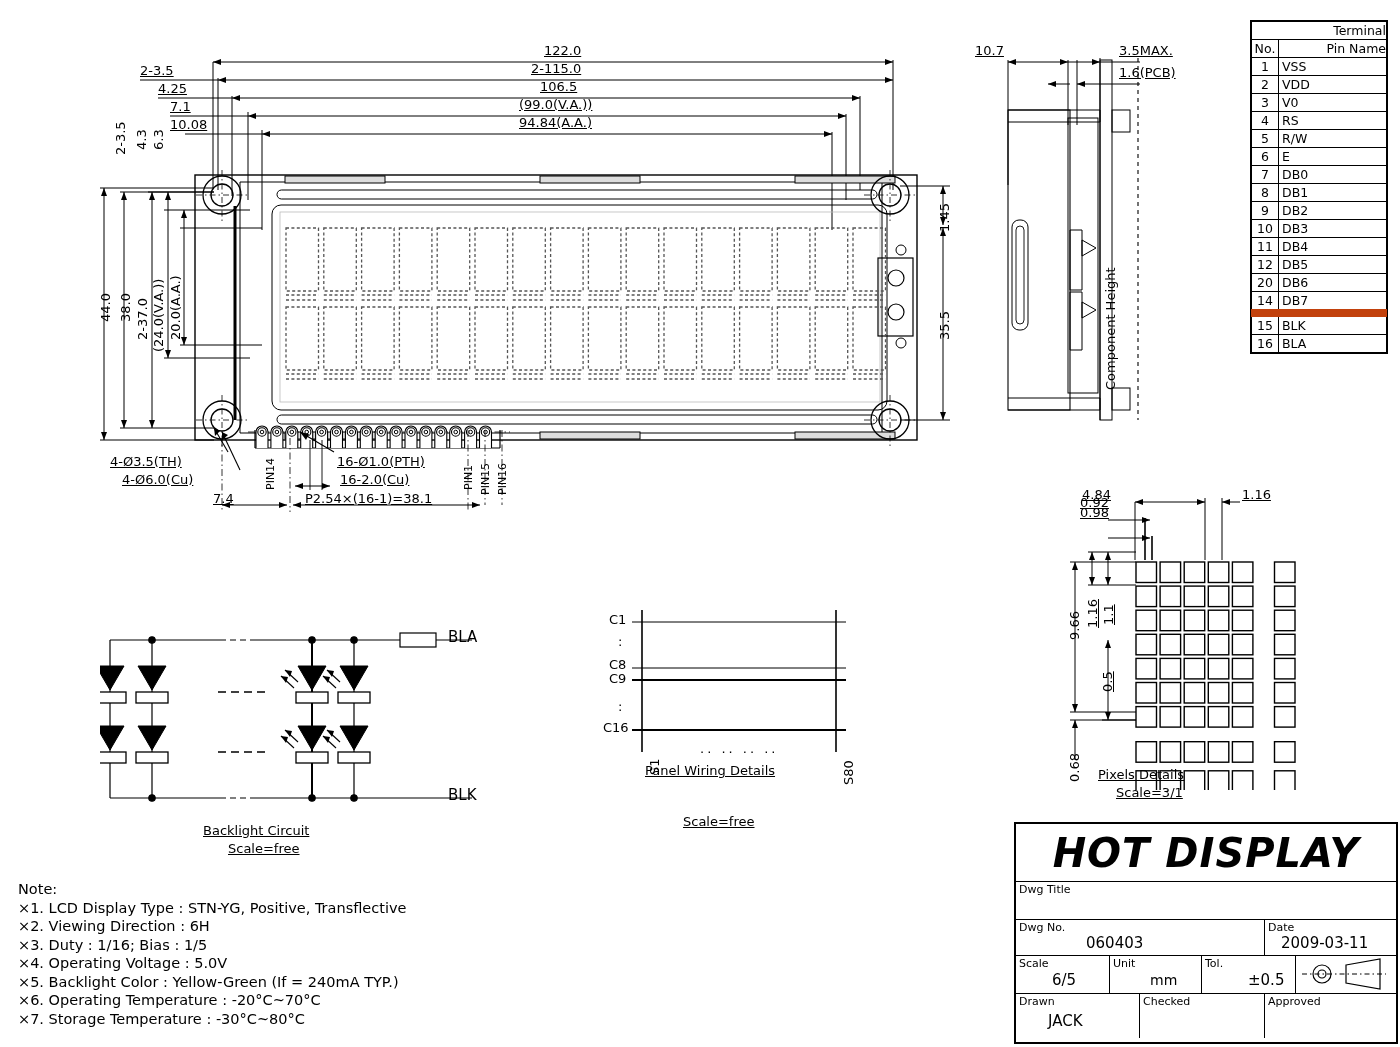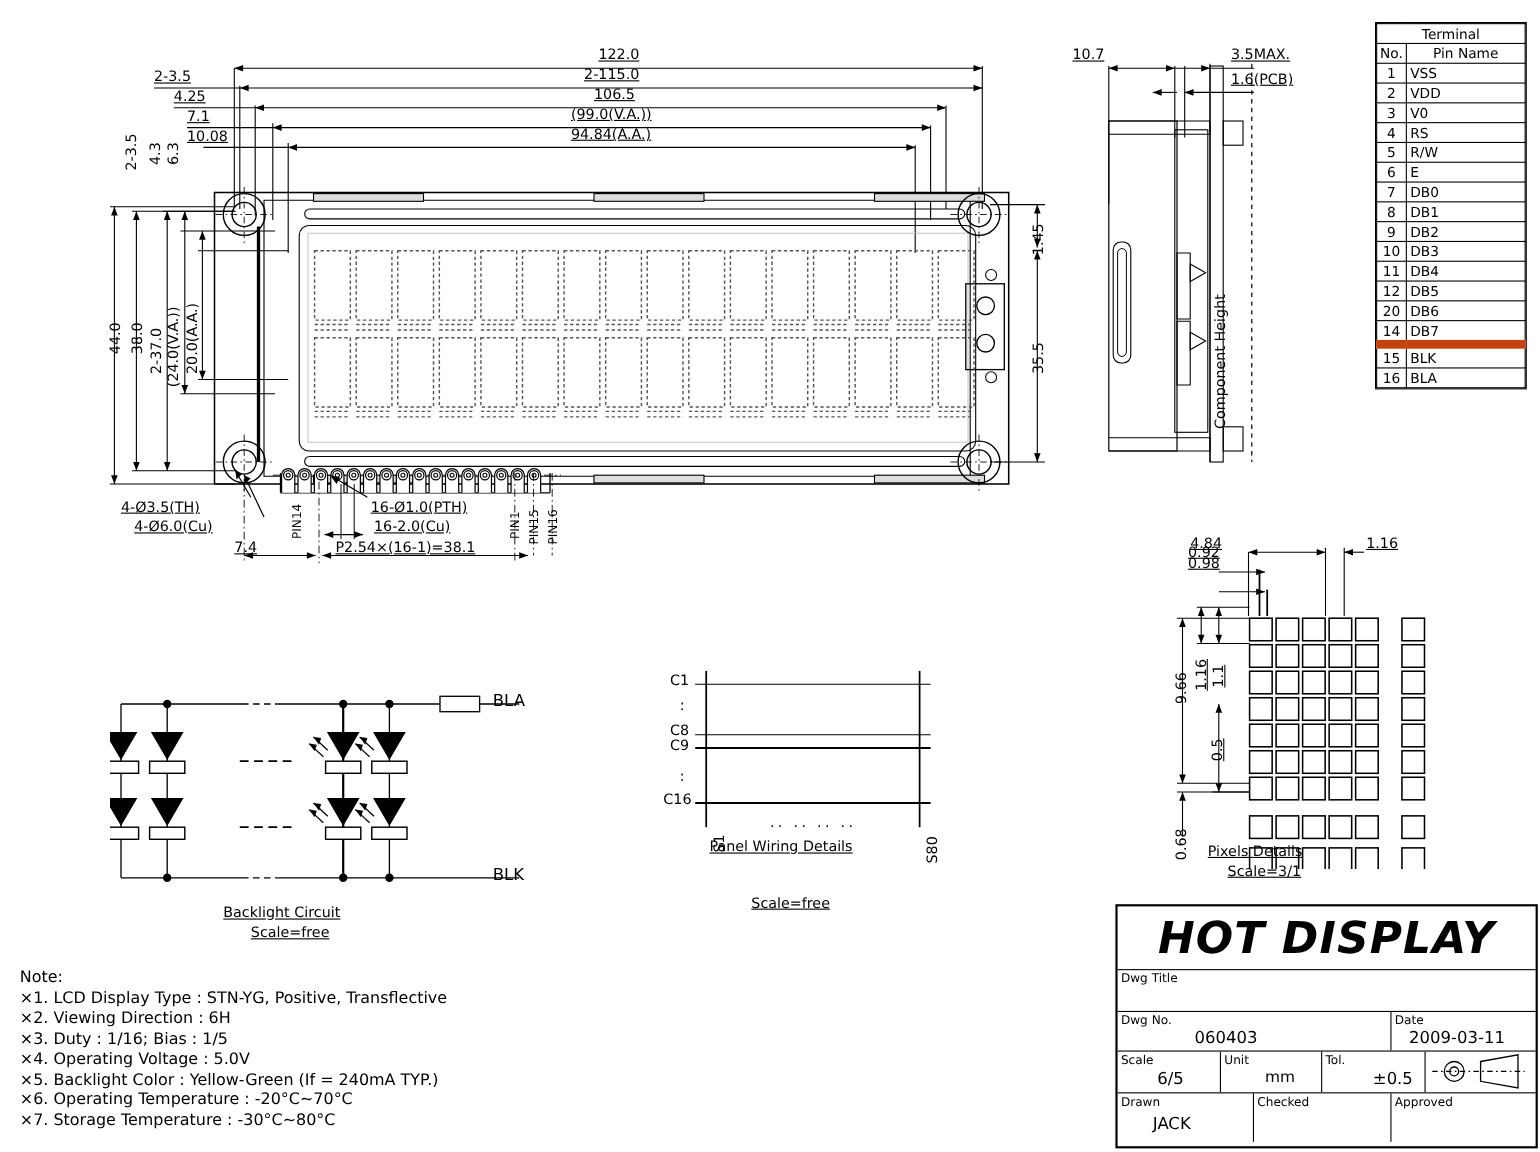--- a/index.html
+++ b/index.html
@@ -42,21 +42,21 @@
   #termtable table{border-collapse:collapse;width:100%;}
   #termtable td{
     border:1px solid #000;
     font-family:"DejaVu Sans", sans-serif;
     font-size:12.5px;
     height:17px;
     padding:0 0 0 3px;
     line-height:17px;
   }
   #termtable td.no{width:26px;text-align:center;padding:0;}
-  #termtable .hdr{text-align:center;padding:0;}
+  #termtable .hdr{text-align:right;padding:0;}
   #termtable tr.thick td{border-bottom:8px solid #c2410c;margin-top:12px;}
   
   #titleblock{
     position:absolute;
     left:1014px;top:822px;
     width:380px;height:218px;
     border:2px solid #000;
     background:#fff;
   }
   #titleblock .row{position:relative;border-bottom:1.5px solid #000;box-sizing:border-box;}

